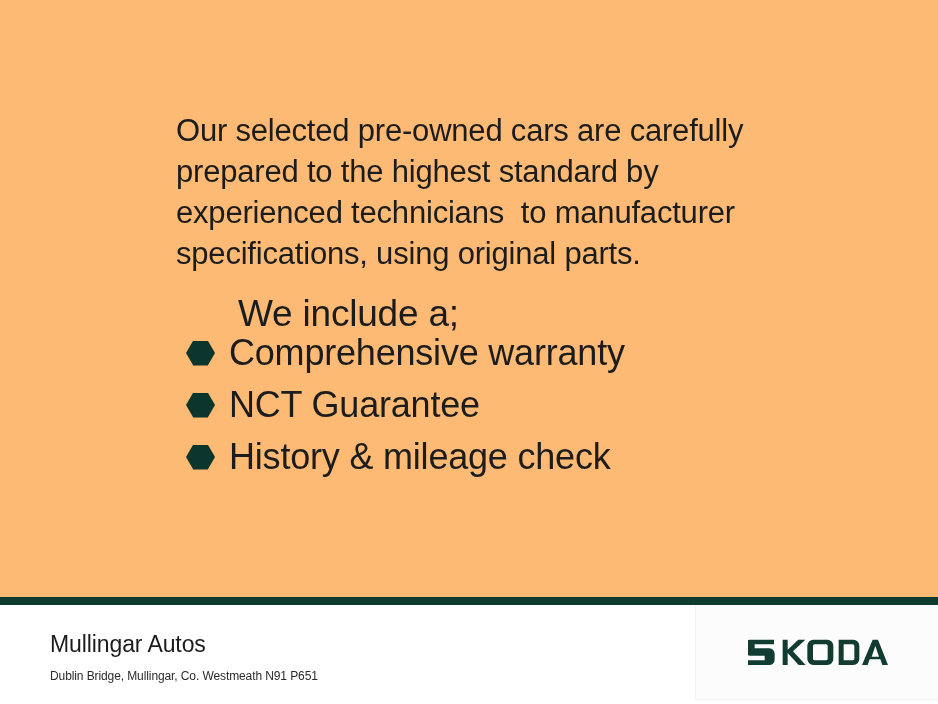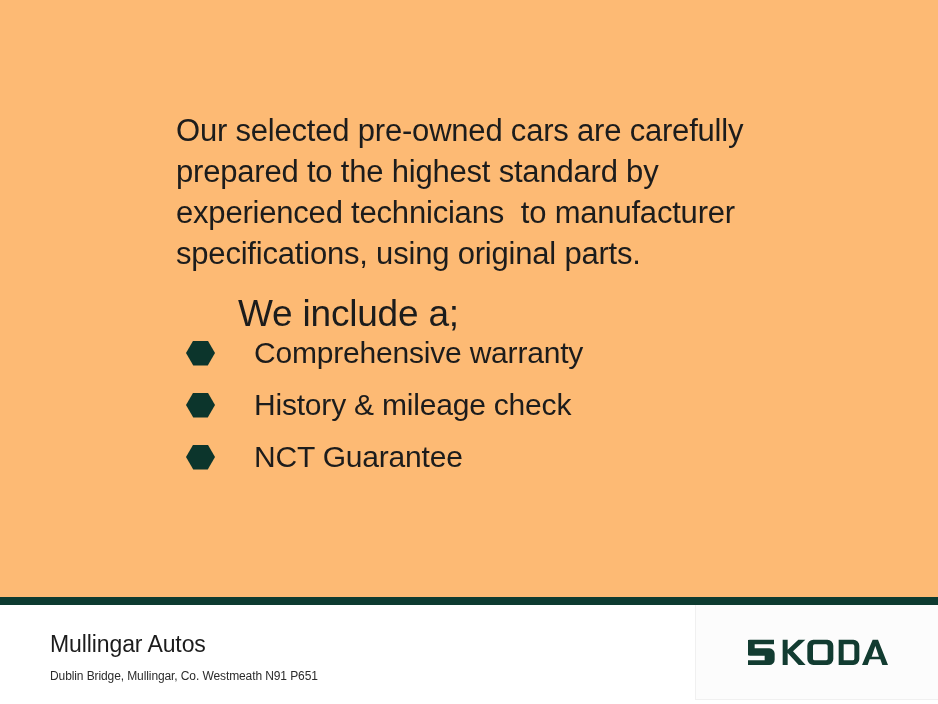--- a/index.html
+++ b/index.html
@@ -64,22 +64,22 @@
   }
   .hex {
     width: 29px;
     height: 25px;
     flex: 0 0 29px;
     background: #0c352c;
     -webkit-clip-path: polygon(25% 0%, 75% 0%, 100% 50%, 75% 100%, 25% 100%, 0% 50%);
     clip-path: polygon(25% 0%, 75% 0%, 100% 50%, 75% 100%, 25% 100%, 0% 50%);
   }
   .bullet-text {
-    margin-left: 39px;
-    font-size: 30px;
+    margin-left: 14px;
+    font-size: 36px;
     line-height: 34px;
     letter-spacing: -0.2px;
     color: #1c1c1c;
     white-space: nowrap;
   }
 
   
   .footer-bar {
     position: absolute;
     left: 0;
@@ -150,25 +150,25 @@
 
   <div class="include-line">We include a;</div>
 
   <ul class="bullet-list">
     <li class="bullet-item">
       <span class="hex"></span>
       <span class="bullet-text">Comprehensive warranty</span>
     </li>
     <li class="bullet-item">
       <span class="hex"></span>
-      <span class="bullet-text">History &amp; mileage check</span>
+      <span class="bullet-text">NCT Guarantee</span>
     </li>
     <li class="bullet-item">
       <span class="hex"></span>
-      <span class="bullet-text">NCT Guarantee</span>
+      <span class="bullet-text">History &amp; mileage check</span>
     </li>
   </ul>
 
   <div class="footer-bar"></div>
 
   <div class="footer">
     <div class="dealer-name">Mullingar Autos</div>
     <div class="dealer-address">Dublin Bridge, Mullingar, Co. Westmeath N91 P651</div>
   </div>
 

